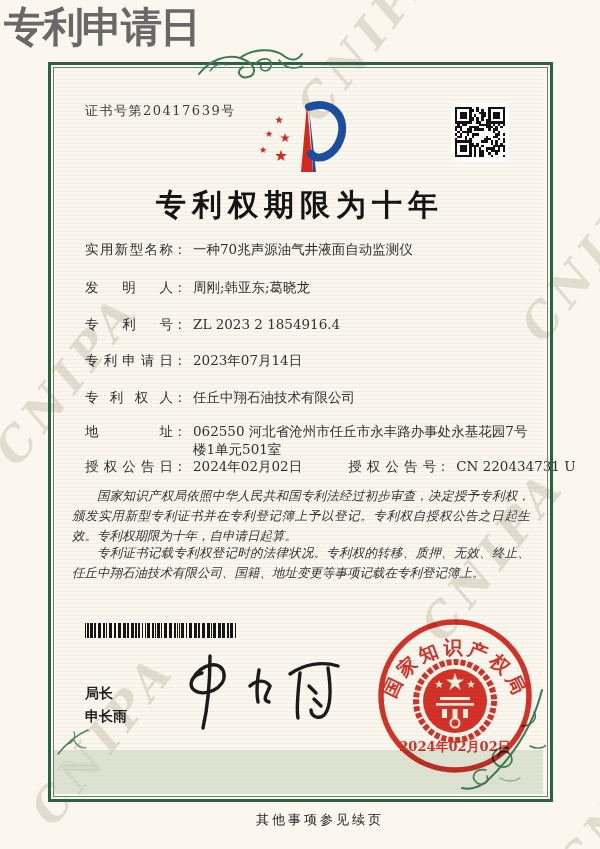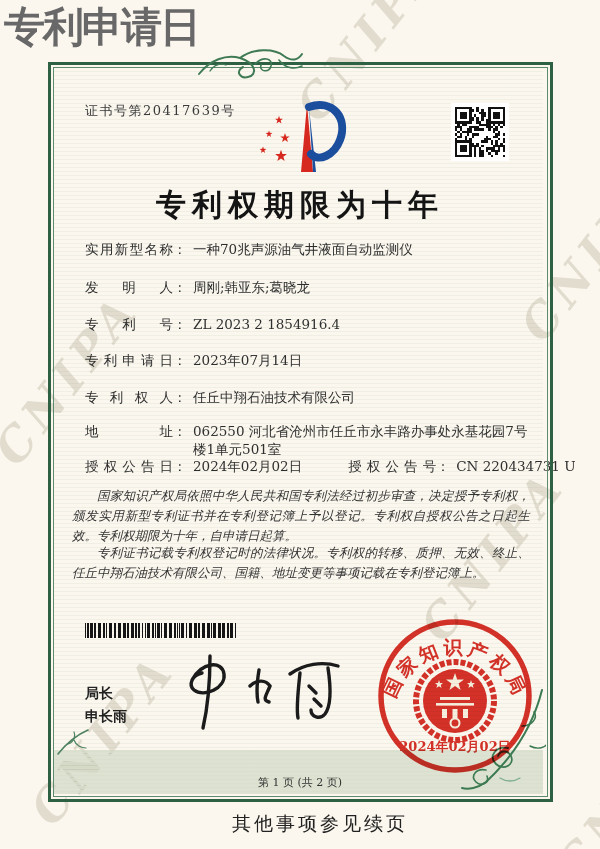--- a/index.html
+++ b/index.html
@@ -49,21 +49,21 @@
   .director{position:absolute;left:85px;top:682px;z-index:4;
             font-family:"DejaVu Sans","Liberation Sans",sans-serif;
             font-weight:bold;font-size:14px;line-height:23px;color:#222;}
   .signature{position:absolute;left:162px;top:648px;z-index:4;}
 
   .seal{position:absolute;left:376px;top:617px;z-index:6;opacity:0.95;mix-blend-mode:multiply;}
   .seal text{font-family:"DejaVu Serif",serif;font-weight:bold;}
 
   .page-info{position:absolute;left:0;right:0;top:775px;z-index:4;text-align:center;font-size:11px;color:#333;}
   .continuation{position:absolute;left:0;right:0;top:811px;z-index:4;text-align:center;
-                font-size:19px;letter-spacing:3px;color:#222;padding-left:40px;}
+                font-size:13px;letter-spacing:3px;color:#222;padding-left:40px;}
 
   .orn-top{position:absolute;left:196px;top:47px;z-index:3;}
   .orn-corner{position:absolute;left:456px;top:686px;z-index:3;}
   .orn-sprig{position:absolute;left:56px;top:726px;z-index:3;}
 </style>
 </head>
 <body>
 
 <div class="page">
 
@@ -446,16 +446,15 @@
       <rect x="64" y="80" width="30" height="3" fill="#fbf7ee"></rect>
       <rect x="60" y="86" width="38" height="2.6" fill="#fbf7ee"></rect>
       <rect x="66" y="92" width="5" height="9" fill="#fbf7ee"></rect>
       <rect x="76.5" y="92" width="5" height="9" fill="#fbf7ee"></rect>
       <rect x="87" y="92" width="5" height="9" fill="#fbf7ee"></rect>
       <circle cx="79" cy="106" r="4.5" fill="none" stroke="#fbf7ee" stroke-width="2"></circle>
     </g>
     <text x="79" y="134" text-anchor="middle" font-size="13" fill="#d6281e">2024年02月02日</text>
   </svg>
 
-  <div class="page-info">第 1 页 (共 2 页)</div>
   <div class="continuation">其他事项参见续页</div>
 
 </div>
 
 </body></html>

